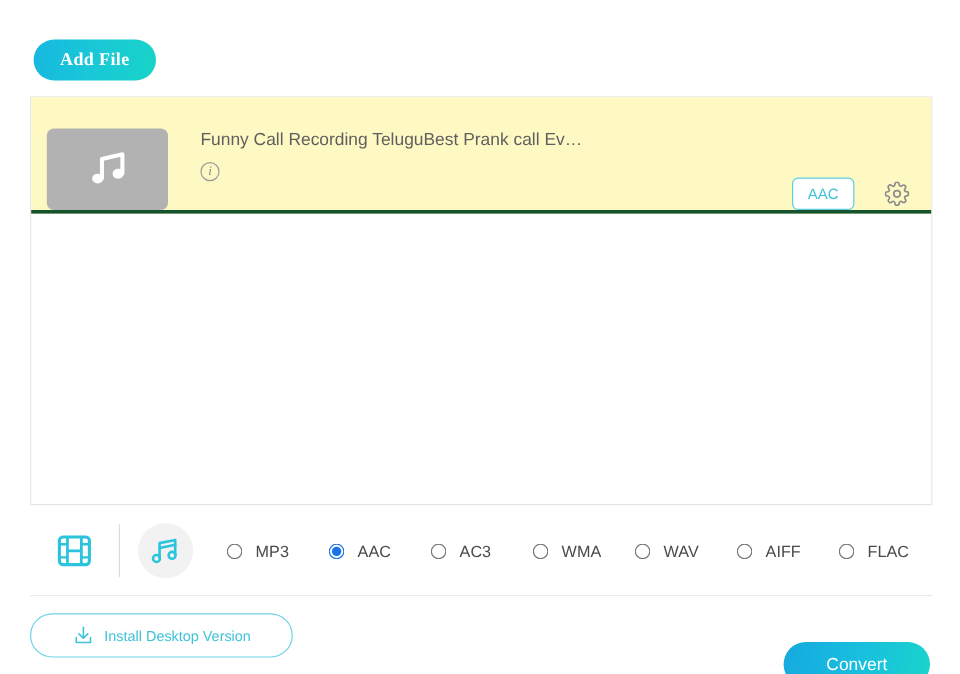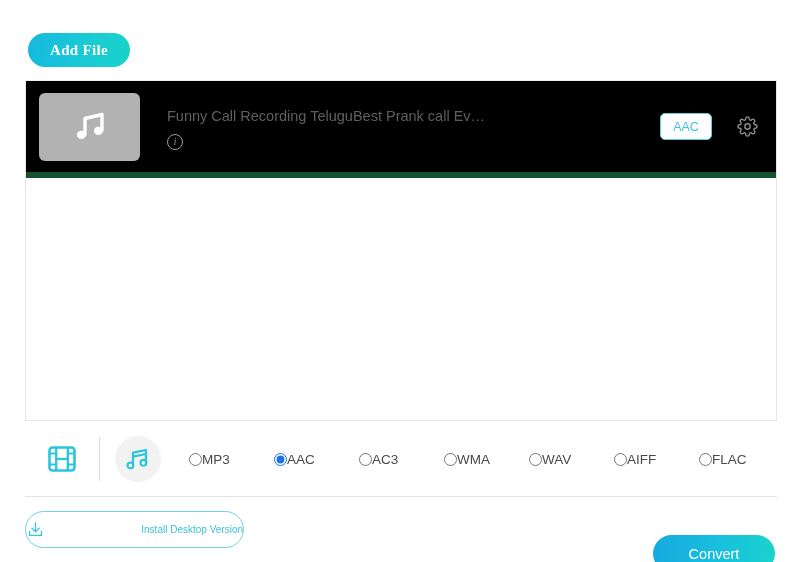--- a/index.html
+++ b/index.html
@@ -56,24 +56,24 @@
     background: #ffffff;
     border-left: 1px solid #e6e6e6;
     border-right: 1px solid #e6e6e6;
     border-top: 1px solid #efefef;
   }
 
   .file-row {
     position: relative;
     width: 100%;
     height: 97px;
-    background: #000000;
-    border-bottom: 6px solid #14532d;
-    display: flex;
-    align-items: center;
+    background: #fef9c3;
+    border-bottom: 3px solid #14532d;
+    display: flex;
+    align-items: flex-end;
   }
 
   .thumb {
     margin-left: 13px;
     width: 101px;
     height: 68px;
     background: #b2b2b2;
     border-radius: 6px;
     display: flex;
     align-items: center;
@@ -203,21 +203,21 @@
     padding-left: 14px;
     padding-top: 1px;
   }
   .radio-row {
     display: flex;
     align-items: center;
   }
   .radio-opt {
     display: flex;
     align-items: center;
-    gap: 0;
+    gap: 11px;
     cursor: pointer;
     width: 85px;
     flex: none;
   }
   .radio-opt input[type="radio"] {
     margin: 0;
     width: 13px;
     height: 13px;
     accent-color: #1a73e8;
     cursor: pointer;
@@ -239,24 +239,24 @@
   .install-btn {
     position: absolute;
     left: 25px;
     top: 14px;
     width: 219px;
     height: 37px;
     border: 1px solid #6fd3e5;
     border-radius: 19px;
     background: #ffffff;
     color: #3ec3d8;
-    font-size: 10px;
-    display: flex;
-    align-items: center;
-    justify-content: space-between;
+    font-size: 12px;
+    display: flex;
+    align-items: center;
+    justify-content: center;
     gap: 8px;
     cursor: pointer;
   }
   .convert-btn {
     position: absolute;
     right: 25px;
     top: 14px;
     width: 122px;
     height: 37px;
     border: none;

